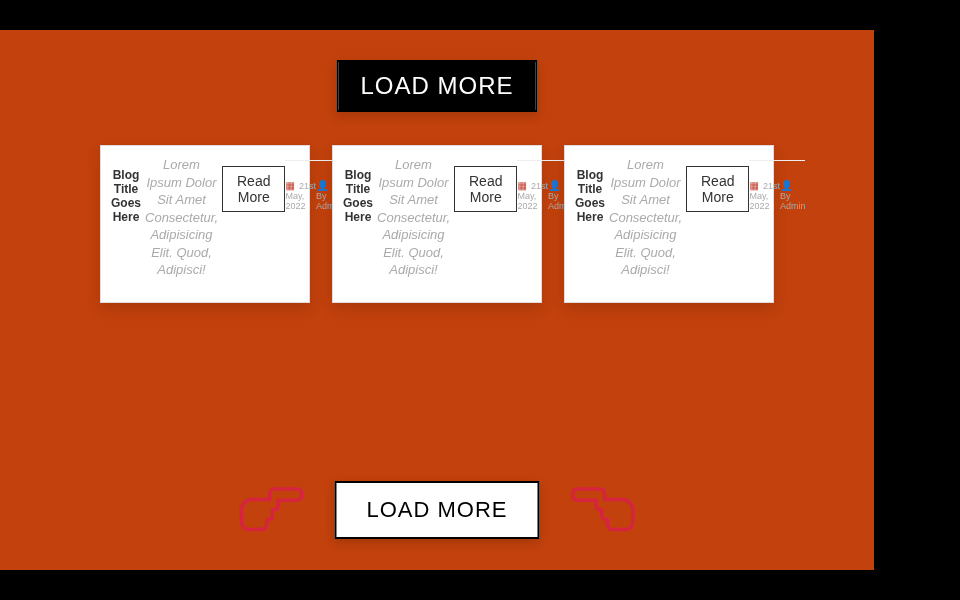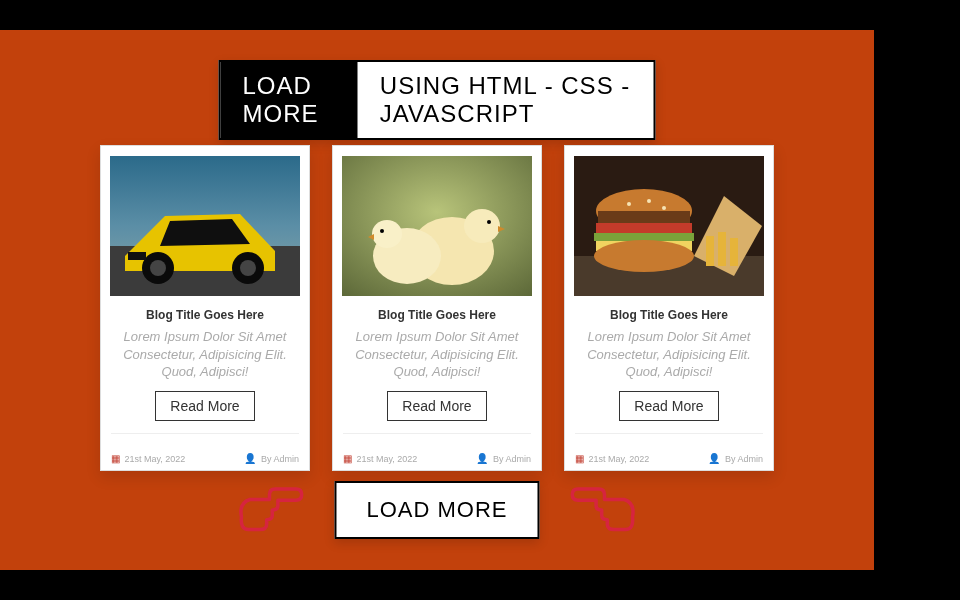--- a/index.html
+++ b/index.html
@@ -52,22 +52,22 @@
     display: flex;
     gap: 22px;
   }
   .card {
     width: 210px;
     background: #fff;
     border: 1px solid #ddd;
     box-shadow: 0 6px 14px rgba(0,0,0,0.12);
     padding: 10px 10px 6px 10px;
     display: flex;
-    flex-direction: column;
-    align-items: center;
+    flex-direction: row;
+    align-items: flex-start;
   }
   .thumb {
     width: 190px;
     height: 140px;
     display: block;
   }
   .card h2 {
     font-size: 12px;
     font-weight: 700;
     color: #333;
@@ -125,21 +125,20 @@
   .hand-icon { width: 70px; height: 60px; }
   .hand-icon.flip { transform: scaleX(-1); }
 </style>
 </head>
 <body>
 
 <div class="stage">
 
   <div class="header-banner">
     <div class="header-left">LOAD MORE</div>
-    <div class="header-right">USING HTML - CSS - JAVASCRIPT</div>
   </div>
 
   <div class="cards">
 
     <div class="card">
       <svg class="thumb" viewBox="0 0 190 140" preserveAspectRatio="none">
         <defs>
           <linearGradient id="sky1" x1="0" y1="0" x2="0" y2="1">
             <stop offset="0" stop-color="#2b6a8a"></stop>
               <stop offset="0.5" stop-color="#5b8ea6"></stop>

